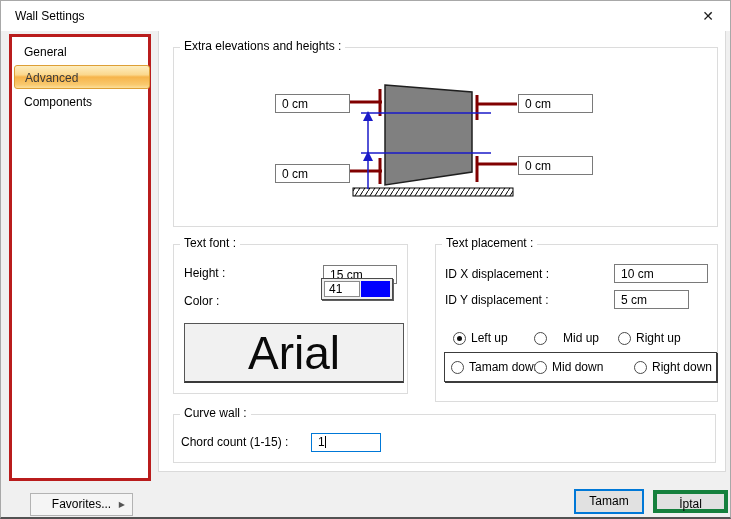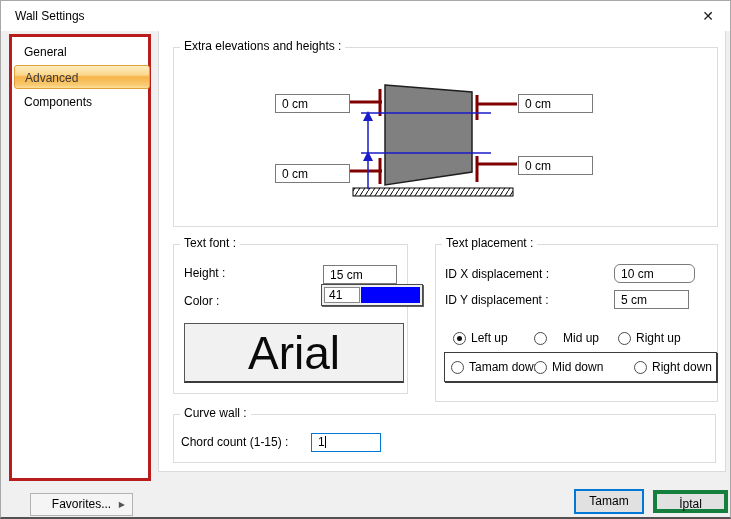--- a/index.html
+++ b/index.html
@@ -42,21 +42,21 @@
 
   
   .field { position:absolute; background:#fff; border:1px solid #7a7a7a; height:19px;
            font-family:"Liberation Sans", sans-serif; font-size:12px; color:#000000;
            padding:0 0 0 6px; line-height:17px; }
   input.field { outline:none; }
 
   .lbl { position:absolute; white-space:nowrap; color:#000; }
 
   
-  .color-ctl { position:absolute; left:320px; top:283px; width:102px; height:22px;
+  .color-ctl { position:absolute; left:320px; top:277px; width:72px; height:22px;
                background:#f0f0f0; border:1px solid #4a4a4a;
                box-shadow:1px 1px 0 #5f5f5f; display:flex; align-items:center; padding:2px; }
   .color-num { width:36px; height:16px; background:#fff; border:1px solid #8a8a8a;
                font-size:12px; line-height:14px; padding-left:4px; }
   .color-swatch { flex:1; height:16px; margin-left:1px; }
 
   
   .font-preview { position:absolute; left:183px; top:322px; width:220px; height:60px;
                   background:#f1f1f1; border:1px solid #555; border-bottom:2px solid #3a3a3a;
                   display:flex; align-items:center; justify-content:center;
@@ -158,21 +158,21 @@
   <span class="lbl" style="left:183px;top:265px;">Height :</span>
   <input class="field" style="left: 322px; top: 264px; width: 74px;" readonly="" value="15 cm">
   <span class="lbl" style="left:183px;top:293px;">Color :</span>
   <div class="color-ctl">
     <div class="color-num">41</div>
     <div class="color-swatch" style="background:#0000ff;"></div>
   </div>
   <div class="font-preview">Arial</div>
 
   <span class="lbl" style="left:444px;top:266px;text-align:right;">ID X displacement :</span>
-  <input class="field" style="left: 613px; top: 263px; width: 81px; border-radius: 6px;" readonly="" value="10 cm">
+  <input class="field" style="left: 613px; top: 263px; width: 94px;" readonly="" value="10 cm">
   <span class="lbl" style="left:444px;top:292px;">ID Y displacement :</span>
   <input class="field" style="left: 613px; top: 289px; width: 75px;" readonly="" value="5 cm">
 
   <div class="radio-item" style="left:452px;top:330px;">
     <span class="radio-dot on"></span>
     <span>Left up</span>
   </div>
   <div class="radio-item" style="left:533px;top:330px;gap:11px;">
     <span class="radio-dot"></span>
     <span>Mid up</span>

